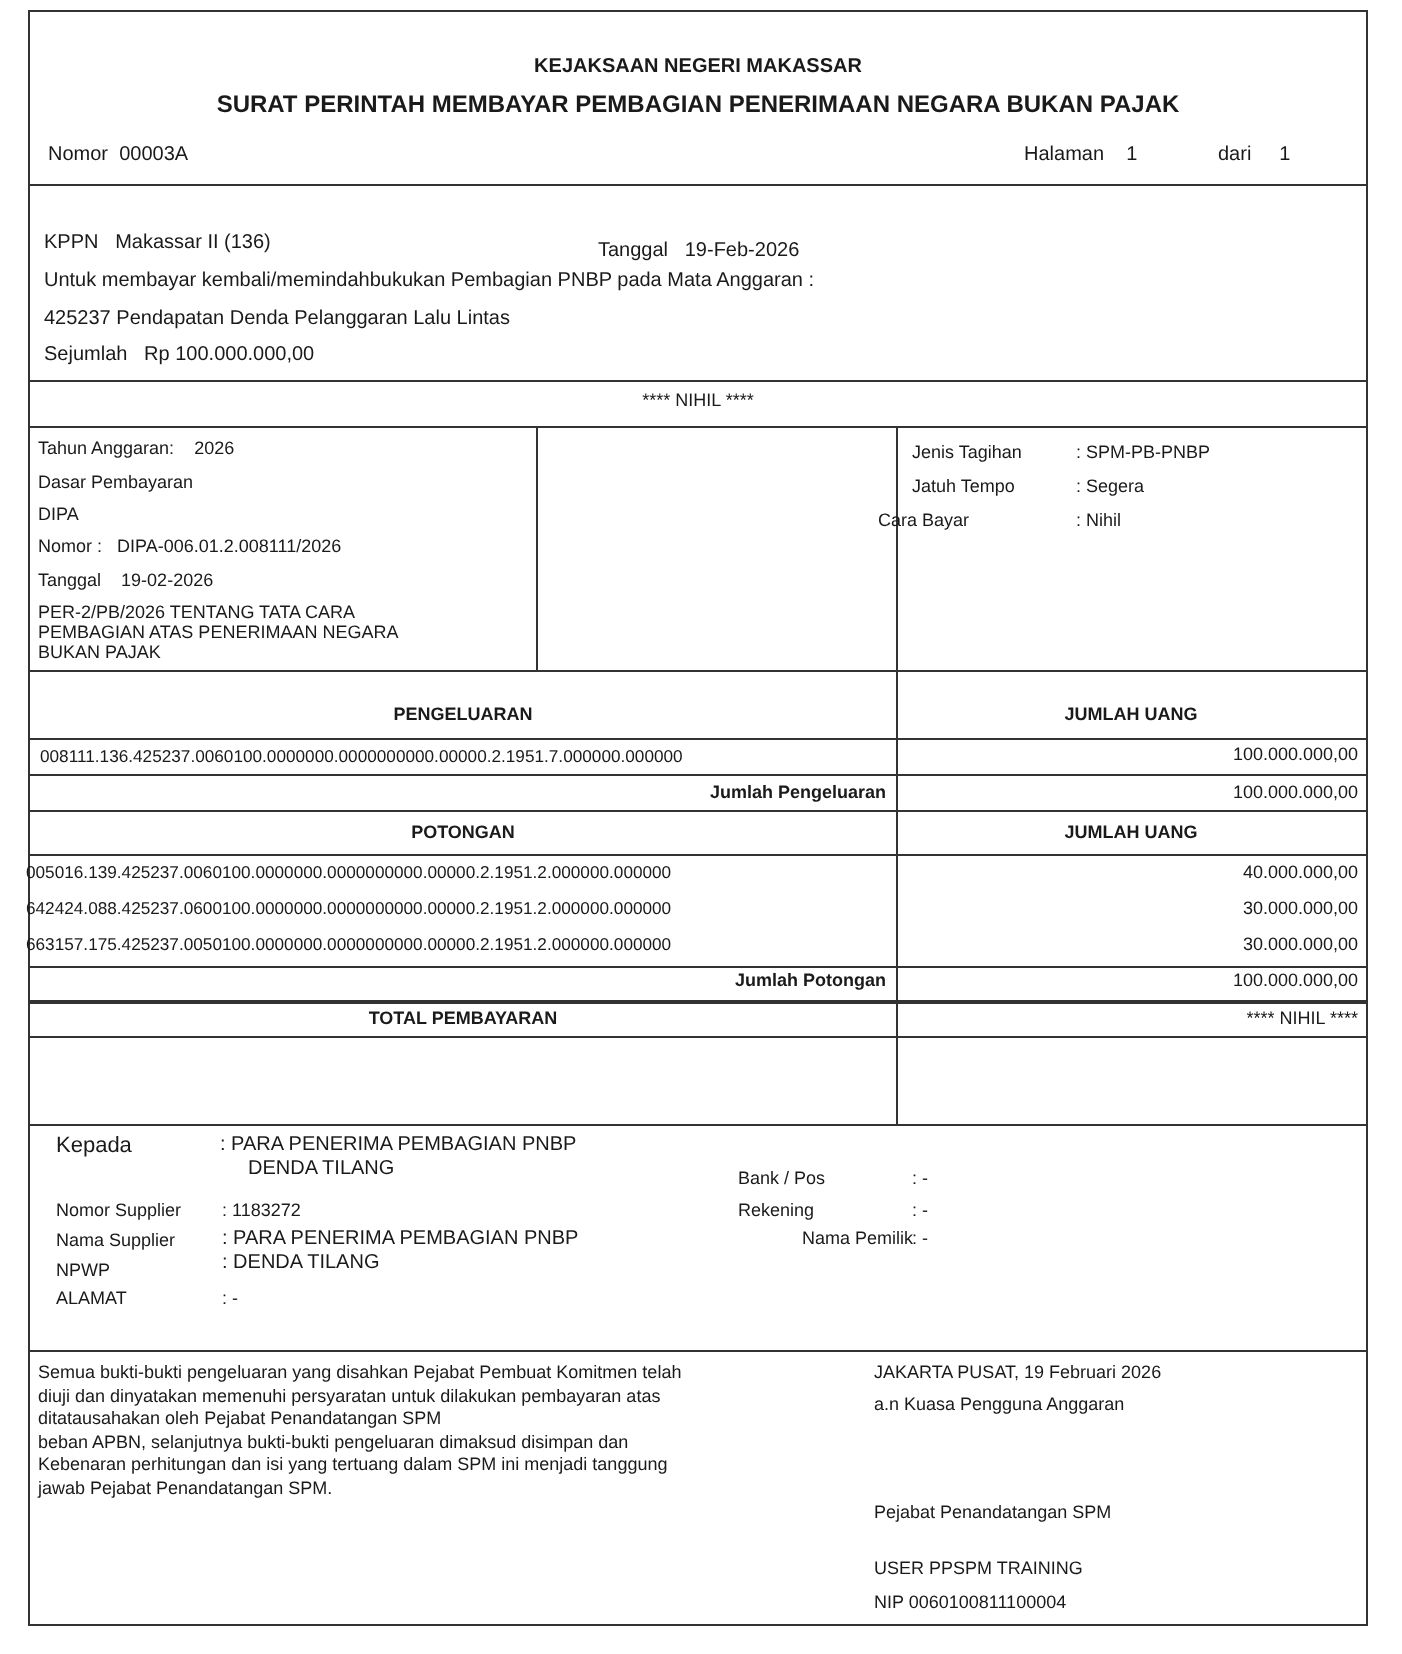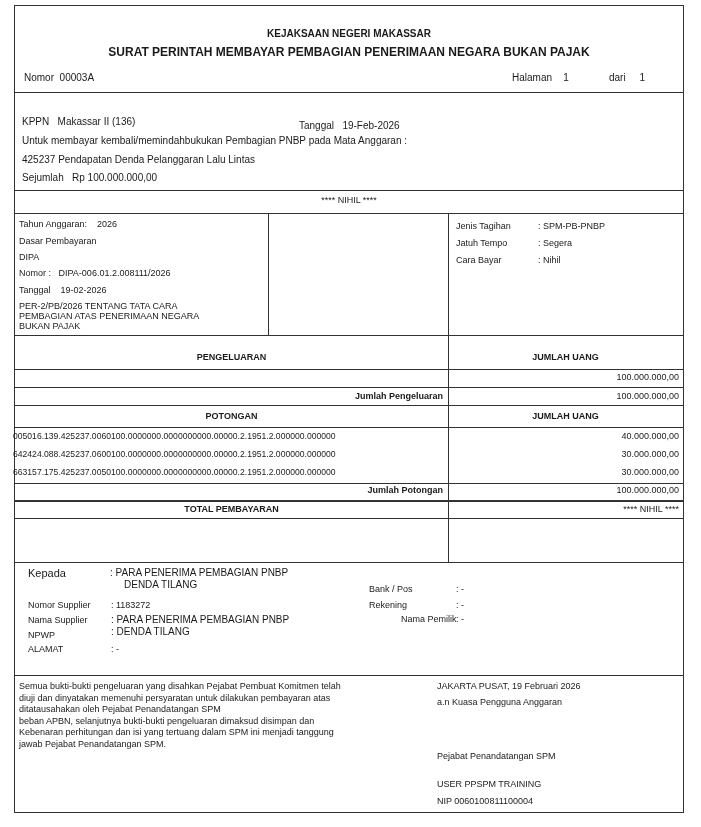--- a/index.html
+++ b/index.html
@@ -79,29 +79,30 @@
   <div class="row t9" style="left:4px; top:295px; line-height:10px;">
     <div>PER-2/PB/2026 TENTANG TATA CARA</div>
     <div>PEMBAGIAN ATAS PENERIMAAN NEGARA</div>
     <div>BUKAN PAJAK</div>
   </div>
 
   <div class="row t9" style="left:441px; top:215px;">Jenis Tagihan</div>
   <div class="row t9" style="left:523px; top:215px;">: SPM-PB-PNBP</div>
   <div class="row t9" style="left:441px; top:232px;">Jatuh Tempo</div>
   <div class="row t9" style="left:523px; top:232px;">: Segera</div>
-  <div class="row t9" style="left:441px; top:249px;">Cara Bayar</div>
+  <div class="row t9" style="left:424px; top:249px;">Cara Bayar</div>
   <div class="row t9" style="left:523px; top:249px;">: Nihil</div>
 
   <div class="hline" style="top:329px;"></div>
 
   <div class="vline" style="left:433px; top:329px; height:172px;"></div>
   <div class="row b t9 center" style="left:0; width:433px; top:346px;">PENGELUARAN</div>
   <div class="row b t9 center" style="left:433px; right:0; top:346px;">JUMLAH UANG</div>
   <div class="hline" style="top:363px;"></div>
+  <div class="row t9" style="left:5px; top:367px; font-size:8.6px;">008111.136.425237.0060100.0000000.0000000000.00000.2.1951.7.000000.000000</div>
   <div class="row t9 right" style="left:433px; right:4px; top:366px;">100.000.000,00</div>
   <div class="hline" style="top:381px;"></div>
   <div class="row b t9 right" style="left:0; width:428px; top:385px;">Jumlah Pengeluaran</div>
   <div class="row t9 right" style="left:433px; right:4px; top:385px;">100.000.000,00</div>
   <div class="hline" style="top:399px;"></div>
 
   <div class="row b t9 center" style="left:0; width:433px; top:405px;">POTONGAN</div>
   <div class="row b t9 center" style="left:433px; right:0; top:405px;">JUMLAH UANG</div>
   <div class="hline" style="top:421px;"></div>
 

